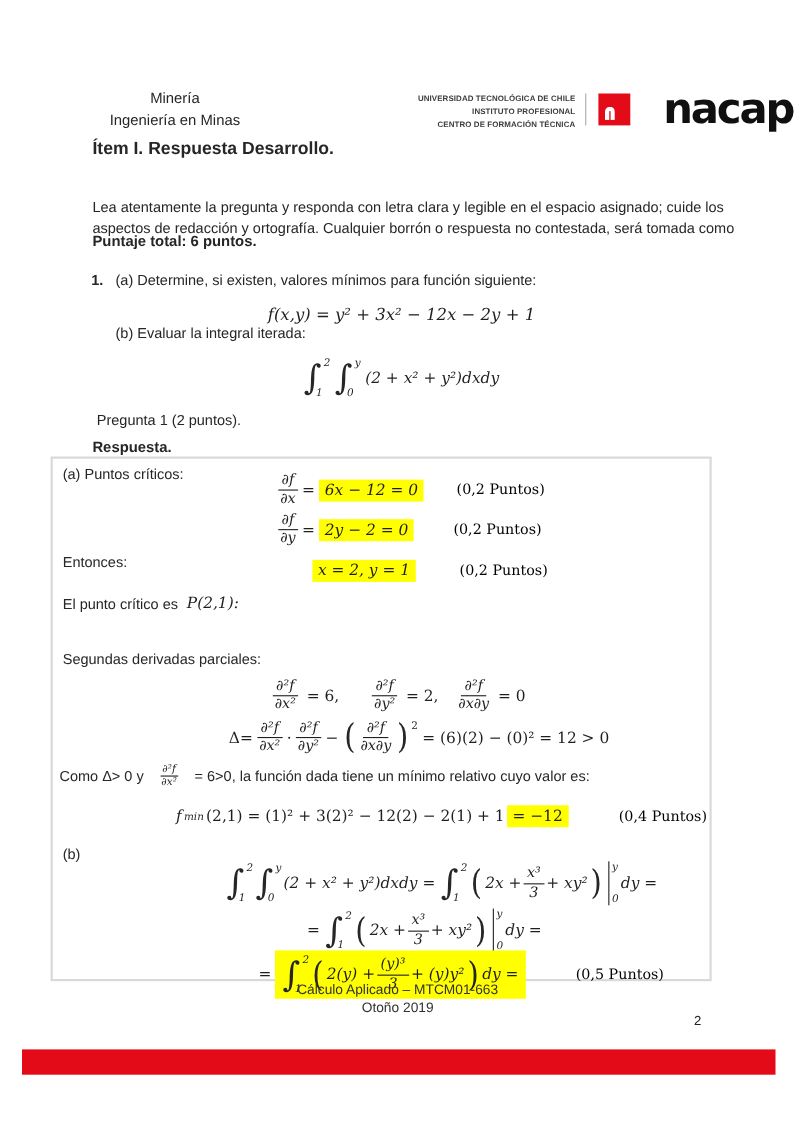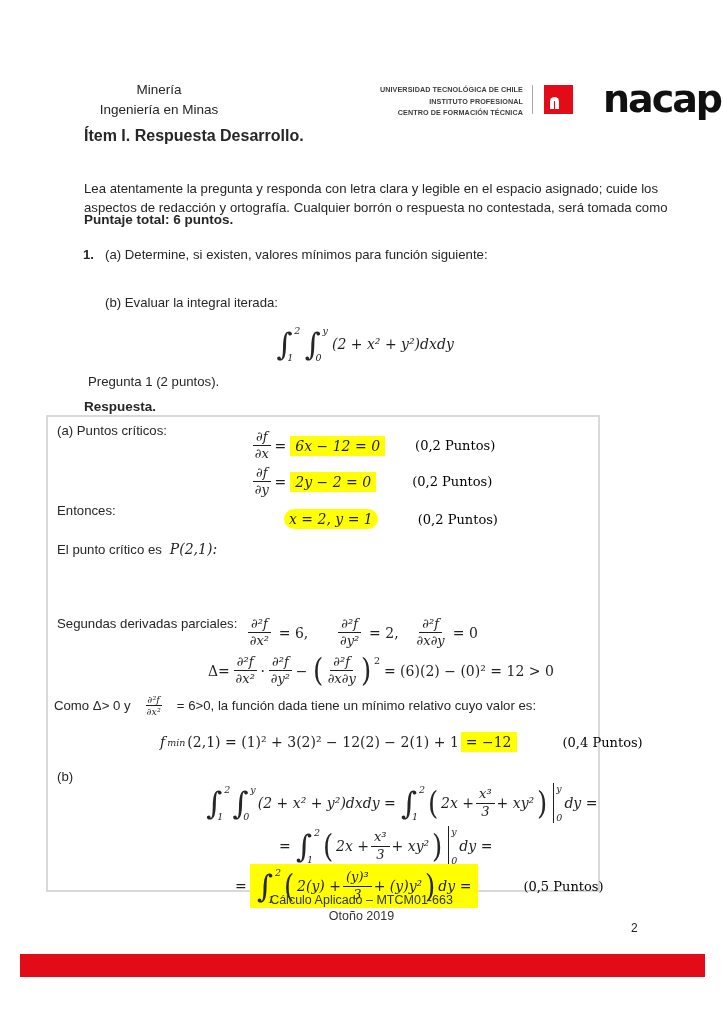--- a/index.html
+++ b/index.html
@@ -59,21 +59,21 @@
   .bigp { font-family:"DejaVu Serif", serif; font-style:normal; font-weight:300;
           font-size:31px; line-height:1; transform:scaleX(0.85); }
   .psup { font-family:"DejaVu Serif", serif; font-style:normal; font-size:9.5px;
           align-self:flex-start; margin:0 0 0 -2px; }
   .ebar { display:inline-flex; flex-direction:column; justify-content:space-between; height:40px;
           border-left:1.3px solid #1f1f1f; padding-left:2px; margin-left:3px;
           font-size:9.5px; font-family:"DejaVu Serif", serif; font-style:italic; }
   sub.msub { font-family:"DejaVu Serif", serif; font-style:italic; font-size:9.5px; }
 
   
-  .answer-box { left:46px; top:415px; width:554px; height:477px;
+  .answer-box { left:46px; top:415px; width:601px; height:477px;
                 border:2px solid #d9d9d9; background:#fff; }
   .answer-box .abs { position:absolute; }
 
   
   .footer-course { left:0; top:893px; width:723px; text-align:center; font-size:12.5px; color:#333; }
   .footer-term { left:0; top:909px; width:723px; text-align:center; font-size:12.5px; color:#333; }
   .pagenum { left:631px; top:921px; font-size:12px; color:#222; }
   .redbar { left:20px; top:954px; width:685px; height:23px; }
 </style>
 </head>
@@ -101,20 +101,23 @@
   <div class="abs item-title">Ítem I. Respuesta Desarrollo.</div>
   <div class="abs instructions t">
     <div>Lea atentamente la pregunta y responda con letra clara y legible en el espacio asignado; cuide los</div>
     <div>aspectos de redacción y ortografía. Cualquier borrón o respuesta no contestada, será tomada como</div>
   </div>
   <div class="abs score">Puntaje total: 6 puntos.</div>
 
   <div class="abs qnum t">1.</div>
   <div class="abs qa t">(a) Determine, si existen, valores mínimos para función siguiente:</div>
 
+  <div class="abs center-row" style="top:277px;">
+    <span class="m" style="font-size:15px;">f(x,y) = y² + 3x² − 12x − 2y + 1</span>
+  </div>
 
   <div class="abs qb t">(b) Evaluar la integral iterada:</div>
 
   <div class="abs center-row" style="top:320px; height:48px;">
     <span class="int">
       <span class="sign">∫</span>
       <span class="lims">
           <span class="lt">2</span>
           <span class="lb">1</span>
         </span>
@@ -153,30 +156,30 @@
         <span class="fd">∂y</span>
       </span>
       <span class="mn">=</span>
       <span class="m hl" style="background-color: rgb(255, 255, 0);">2y − 2 = 0</span>
       <span class="pts" style="margin-left:32px;">(0,2 Puntos)</span>
     </div>
 
     <div class="abs t" style="left:9px; top:86px;">Entonces:</div>
 
     <div class="abs mrow" style="left:236px; top:92px;">
-      <span class="m hl" style="background-color: rgb(255, 255, 0); border-radius: 10px;">x = 2, y = 1</span>
+      <span class="m hl" style="background-color: rgb(255, 255, 0);">x = 2, y = 1</span>
       <span class="pts" style="margin-left:36px;">(0,2 Puntos)</span>
     </div>
 
     <div class="abs mrow" style="left:9px; top:124px;">
       <span class="t">El punto crítico es</span>
       <span class="m" style="margin-left:4px;">P(2,1):</span>
     </div>
 
-    <div class="abs t" style="left:9px; top:175px;margin-top:24px;">Segundas derivadas parciales:</div>
+    <div class="abs t" style="left:9px; top:175px;">Segundas derivadas parciales:</div>
 
     <div class="abs mrow" style="left:200px; top:200px; gap:8px;">
       <span class="frac">
         <span class="fn">∂²f</span>
         <span class="fd">∂x²</span>
       </span>
       <span class="mn">= 6,</span>
       <span style="width:14px;"></span>
       <span class="frac">
         <span class="fn">∂²f</span>

